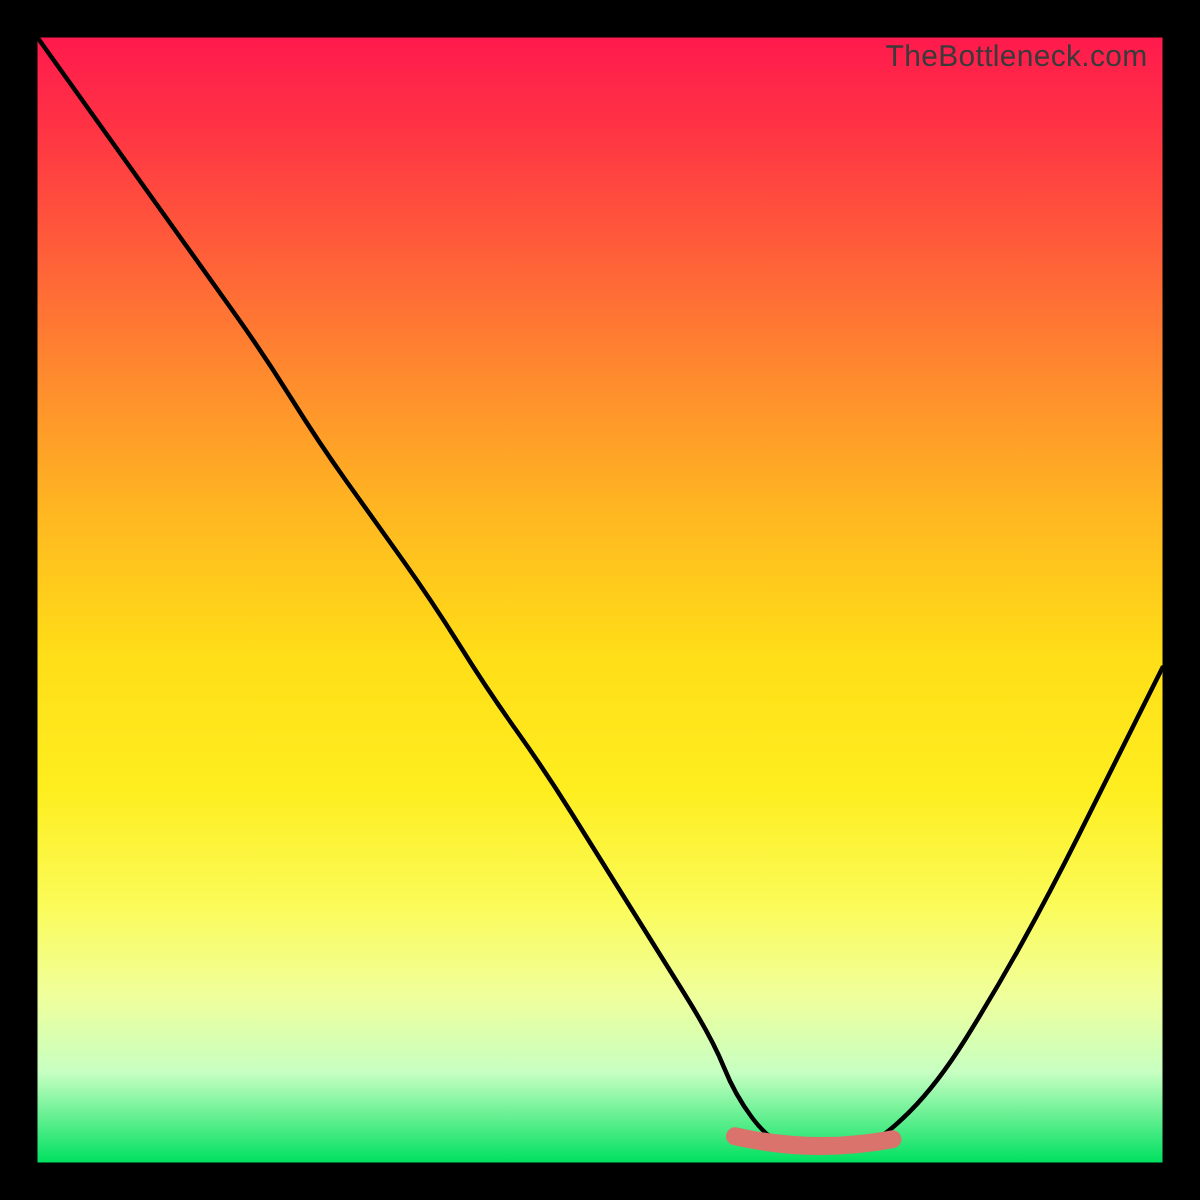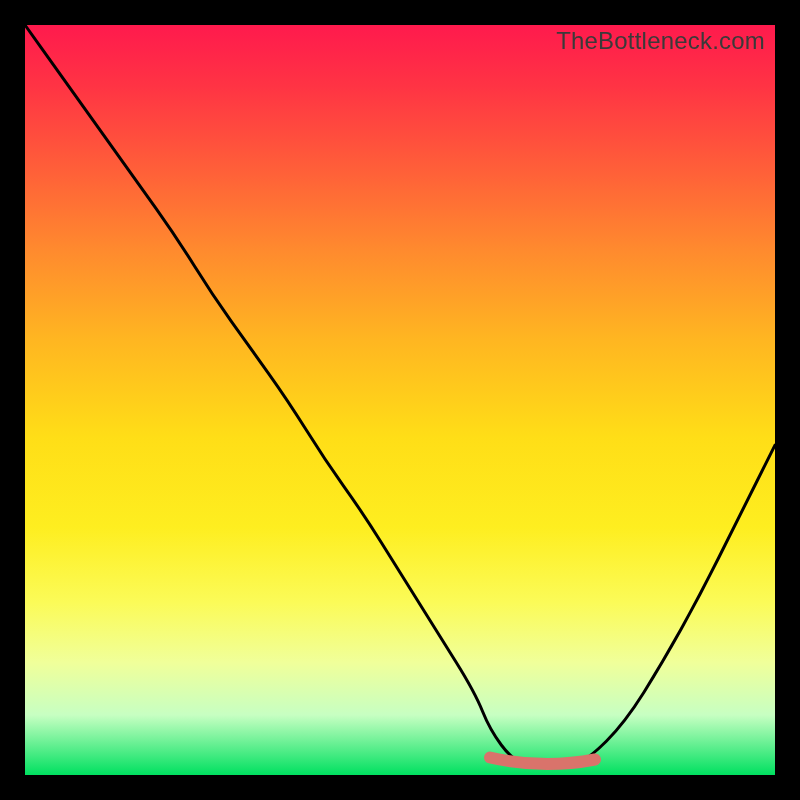--- a/index.html
+++ b/index.html
@@ -37,21 +37,21 @@
       #f0ff9a 85%,
       #c7ffc2 92%,
       #00e060 100%
     );
   }
   .watermark {
     position: absolute;
     top: 2px;
     right: 10px;
     color: #3a3a3a;
-    font-size: 24px;
+    font-size: 20px;
     font-weight: 500;
     letter-spacing: 0.2px;
     pointer-events: none;
   }
   svg.curve {
     position: absolute;
     left: 0;
     top: 0;
     width: 750px;
     height: 750px;

